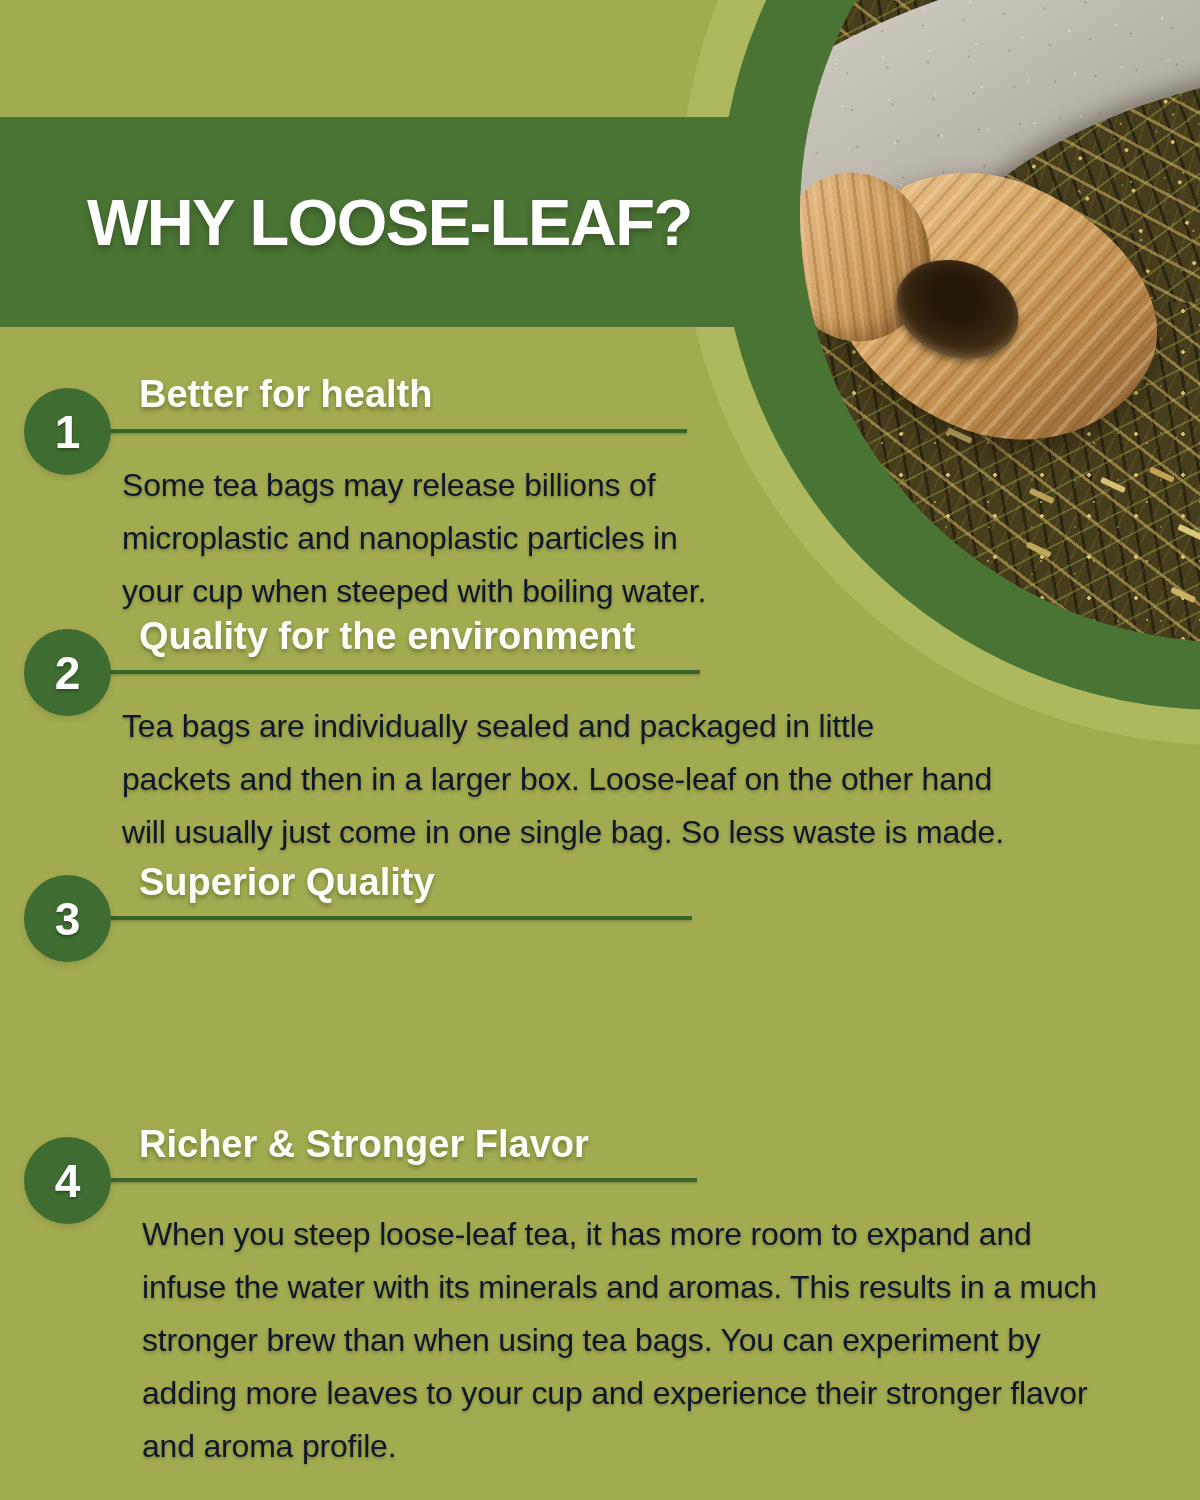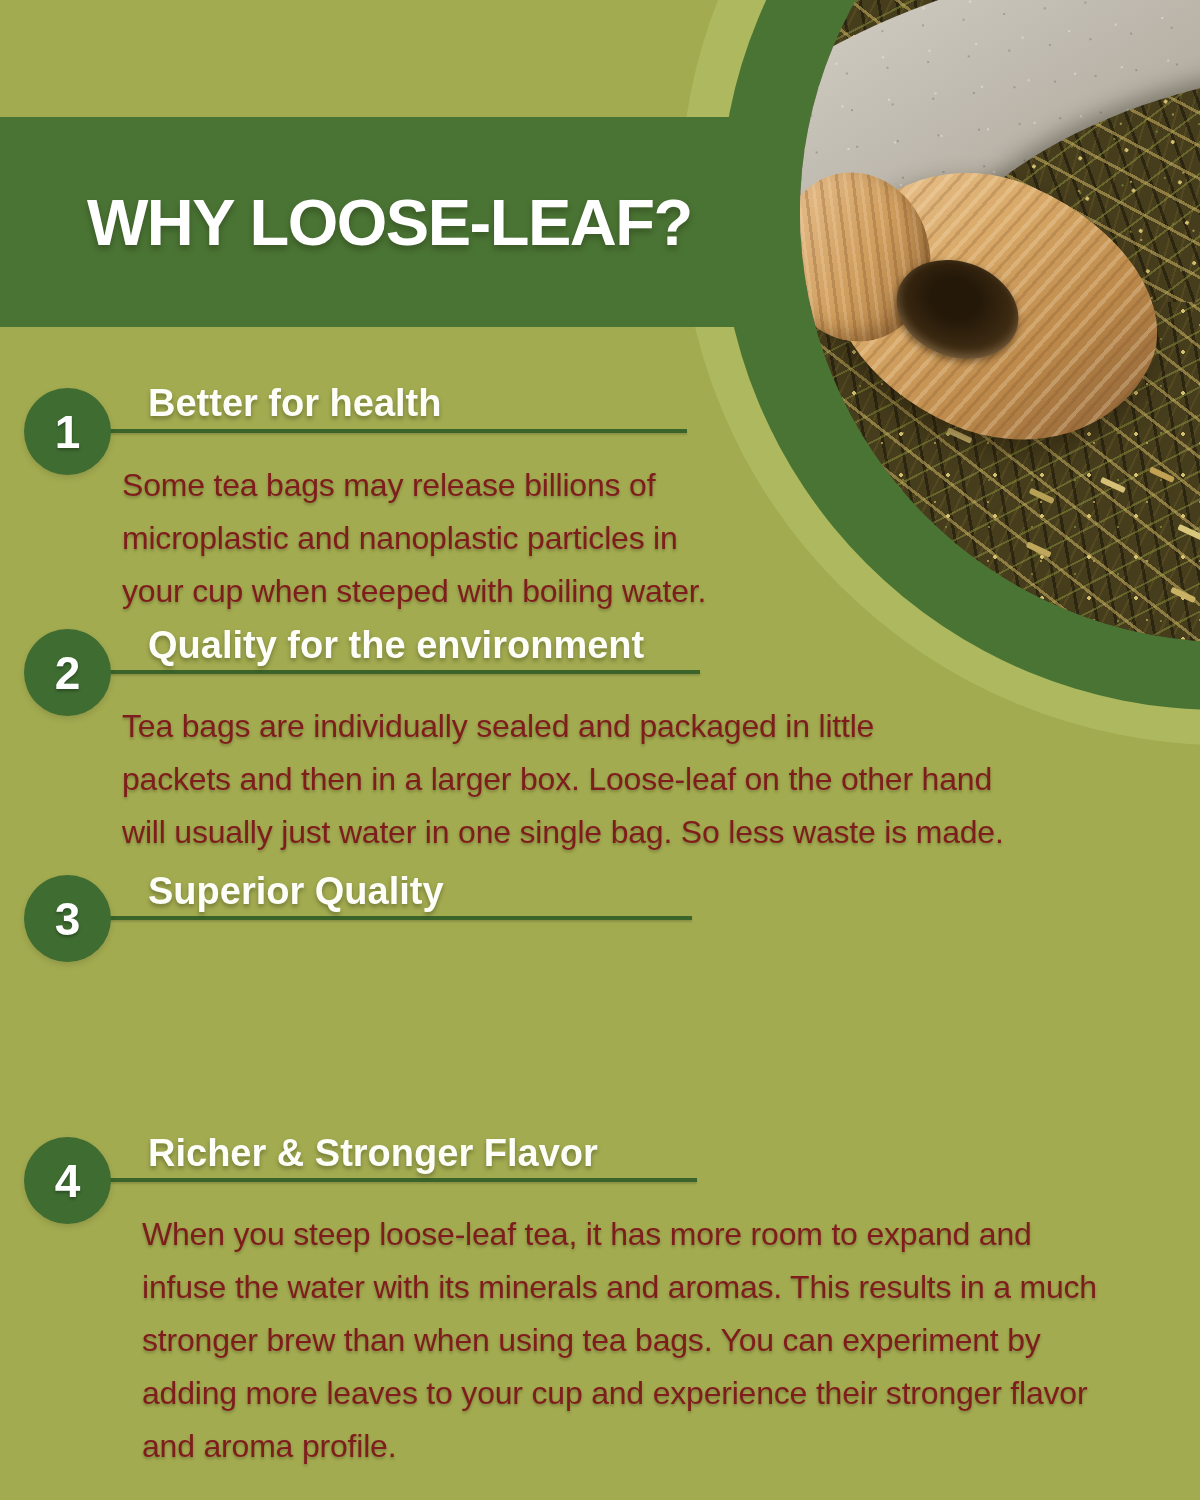--- a/index.html
+++ b/index.html
@@ -111,33 +111,33 @@
   .num{
     position:absolute;z-index:6;left:24px;width:87px;height:87px;
     border-radius:50%;
     background:#3e6c31;
     color:#ffffff;font-size:46px;font-weight:bold;
     display:flex;align-items:center;justify-content:center;
     text-shadow:0 2px 3px rgba(0,0,0,.3);
     box-shadow:0 3px 6px rgba(0,0,0,.12);
   }
   .heading{
-    position:absolute;z-index:6;left:135px;margin:13px;
+    position:absolute;z-index:6;left:135px;margin:4px;
     color:#fefef9;font-size:38px;font-weight:bold;letter-spacing:0;
     text-shadow:0 3px 4px rgba(25,35,10,.35);
     white-space:nowrap;
   }
   .rule{
     position:absolute;z-index:5;left:102px;height:4px;
     background:#3a6429;
     box-shadow:0 2px 2px rgba(0,0,0,.15);
   }
   .body{
     position:absolute;z-index:6;left:122px;margin:0;
-    color:#7f1d1d;font-size:32px;line-height:53px;letter-spacing:-0.2px;
+    color:#0f172a;font-size:32px;line-height:53px;letter-spacing:-0.2px;
     white-space:pre-line;
     text-shadow:0 2px 3px rgba(25,35,10,.3);
   }
   
   .num.s1{top:388px;} .heading.s1{top:369px;} .rule.s1{top:429px;width:585px;} .body.s1{top:459px;width:640px;}
   .num.s2{top:629px;} .heading.s2{top:611px;} .rule.s2{top:670px;width:598px;} .body.s2{top:700px;width:1010px;}
   .num.s3{top:875px;} .heading.s3{top:857px;} .rule.s3{top:916px;width:590px;} .body.s3{top:946px;width:1010px;}
   .num.s4{top:1137px;} .heading.s4{top:1119px;} .rule.s4{top:1178px;width:595px;} .body.s4{top:1208px;width:1010px;margin-left:20px;}
 </style>
 </head>
@@ -168,21 +168,21 @@
   <div class="rule s1"></div>
   <p class="body s1">Some tea bags may release billions of
 microplastic and nanoplastic particles in
 your cup when steeped with boiling water.</p>
 
   <div class="num s2">2</div>
   <h2 class="heading s2">Quality for the environment</h2>
   <div class="rule s2"></div>
   <p class="body s2">Tea bags are individually sealed and packaged in little
 packets and then in a larger box. Loose-leaf on the other hand
-will usually just water in one single bag. So less waste is made.</p>
+will usually just come in one single bag. So less waste is made.</p>
 
   <div class="num s3">3</div>
   <h2 class="heading s3">Superior Quality</h2>
   <div class="rule s3"></div>
 
   <div class="num s4">4</div>
   <h2 class="heading s4">Richer &amp; Stronger Flavor</h2>
   <div class="rule s4"></div>
   <p class="body s4">When you steep loose-leaf tea, it has more room to expand and
 infuse the water with its minerals and aromas. This results in a much

